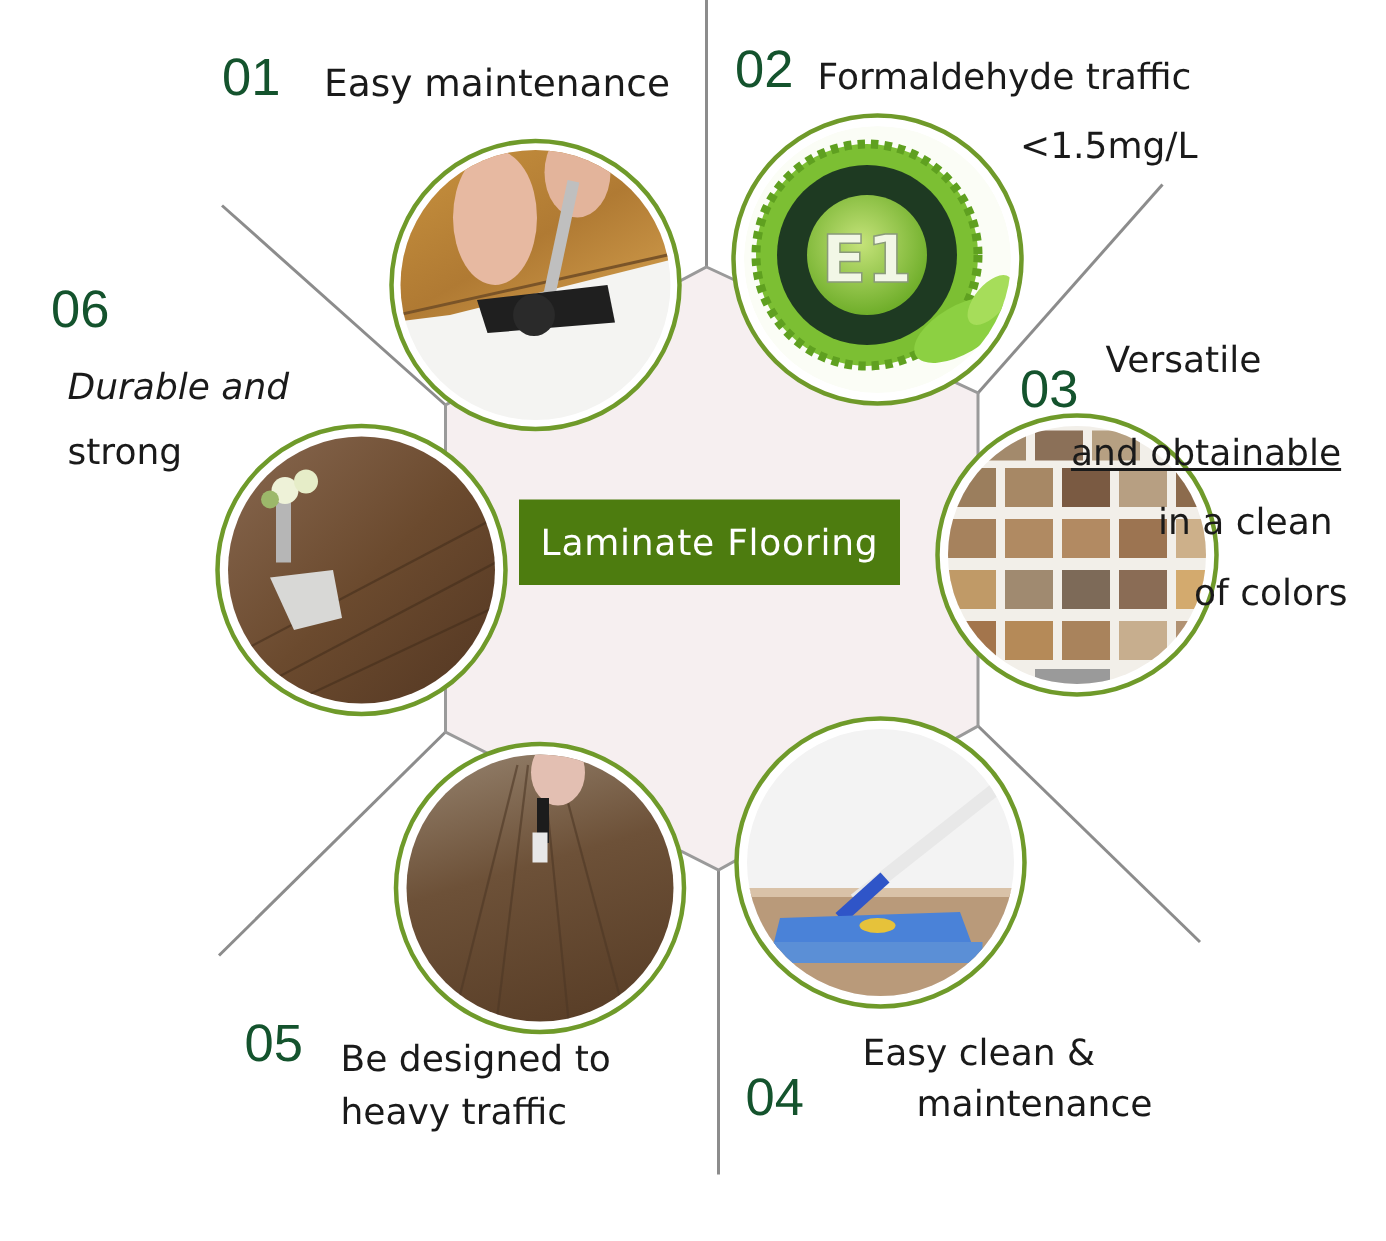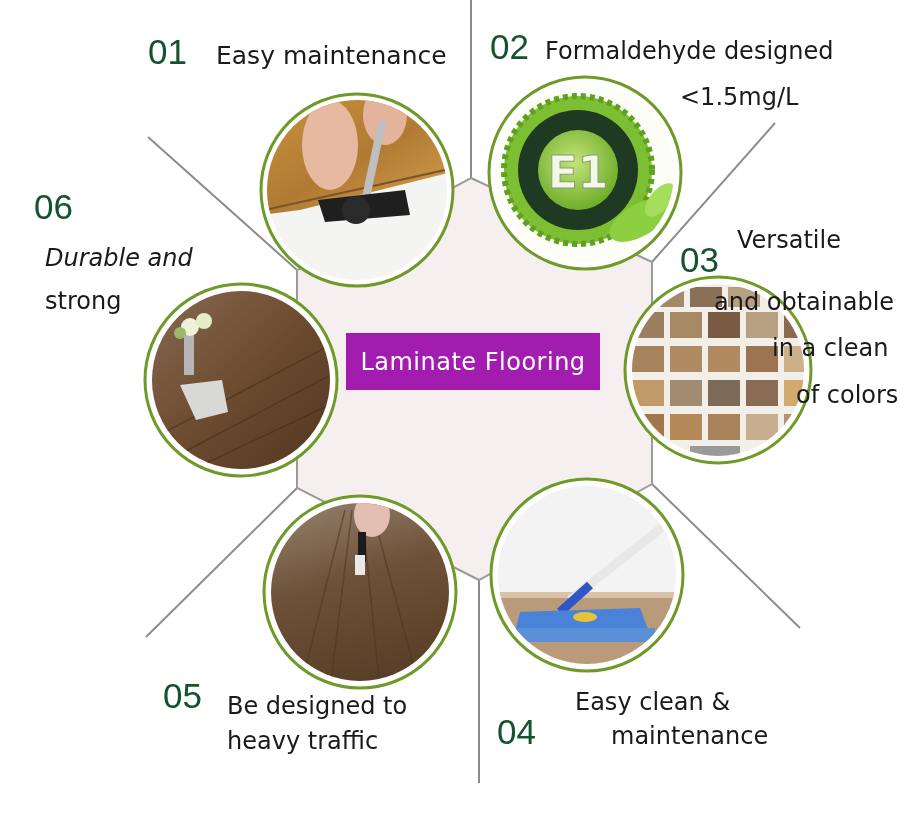--- a/index.html
+++ b/index.html
@@ -2,21 +2,21 @@
 <html><head>
 <meta charset="utf-8">
 <style>
   html, body { margin:0; padding:0; background:#ffffff; }
   body { width:924px; height:827px; position:relative; overflow:hidden;
          font-family:"DejaVu Sans", sans-serif; color:#1a1a1a; }
   #bg-svg { position:absolute; left:0; top:0; width:924px; height:827px; }
   .num { position:absolute; font-family:"Liberation Sans", sans-serif; font-size:35px; color:#14532d; letter-spacing:0px; }
   .txt { position:absolute; font-size:24px; line-height:34px; }
   .title-box { position:absolute; left:346px; top:333px; width:254px; height:57px;
-               background:#a21caf; color:#fff; font-size:24px; display:flex; align-items:center;
+               background:#4d7c0f; color:#fff; font-size:24px; display:flex; align-items:center;
                justify-content:center; letter-spacing:0.5px; }
 </style>
 </head>
 <body>
 
 <svg id="bg-svg" viewBox="0 0 924 827" xmlns="http://www.w3.org/2000/svg">
   <defs>
     <clipPath id="c1">
         <circle cx="357" cy="190" r="90"></circle>
       </clipPath>
@@ -174,26 +174,26 @@
     </g>
   </g>
 </svg>
 
 <div class="title-box">Laminate Flooring</div>
 
 <div class="num" style="left:148px; top:32px;">01</div>
 <div class="txt" style="left:216px; top:39px; font-family:'DejaVu Sans', sans-serif; font-size:25px;">Easy maintenance</div>
 
 <div class="num" style="left:490px; top:27px;">02</div>
-<div class="txt" style="left:545px; top:34px;">Formaldehyde designed</div>
+<div class="txt" style="left:545px; top:34px;">Formaldehyde traffic</div>
 <div class="txt" style="left:680px; top:80px;">&lt;1.5mg/L</div>
 
 <div class="num" style="left:680px; top:240px;">03</div>
 <div class="txt" style="left:737px; top:223px;">Versatile</div>
-<div class="txt" style="left:714px; top:285px;">and obtainable</div>
+<div class="txt" style="left:714px; top:285px;text-decoration:underline;">and obtainable</div>
 <div class="txt" style="left:772px; top:331px;">in a clean</div>
 <div class="txt" style="left:796px; top:378px;">of colors</div>
 
 <div class="num" style="left:497px; top:682px;margin-top:30px;">04</div>
 <div class="txt" style="left:575px; top:685px;">Easy clean &amp;</div>
 <div class="txt" style="left:575px; top:719px;margin-left:36px;">maintenance</div>
 
 <div class="num" style="left:163px; top:676px;">05</div>
 <div class="txt" style="left:227px; top:689px;">Be designed to</div>
 <div class="txt" style="left:227px; top:724px;">heavy traffic</div>

